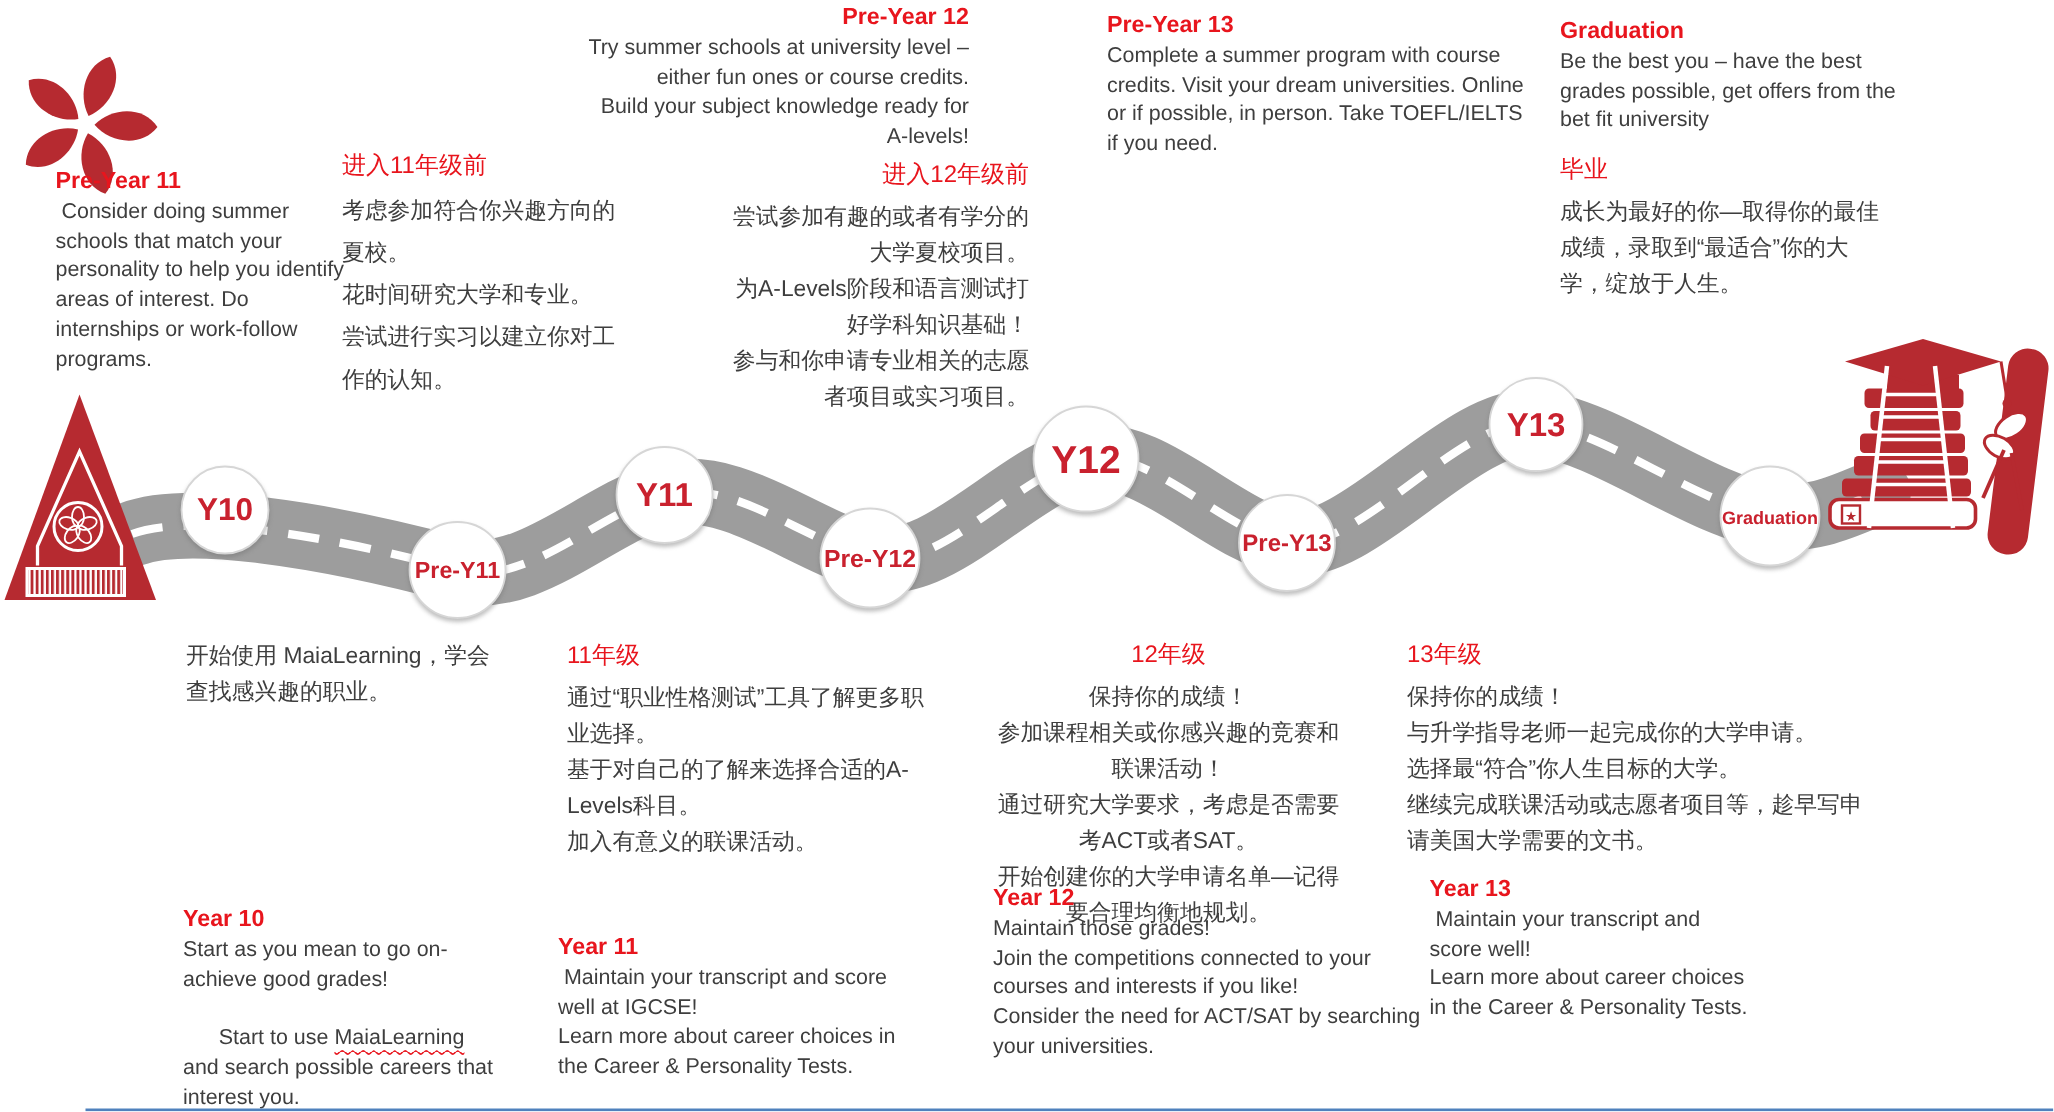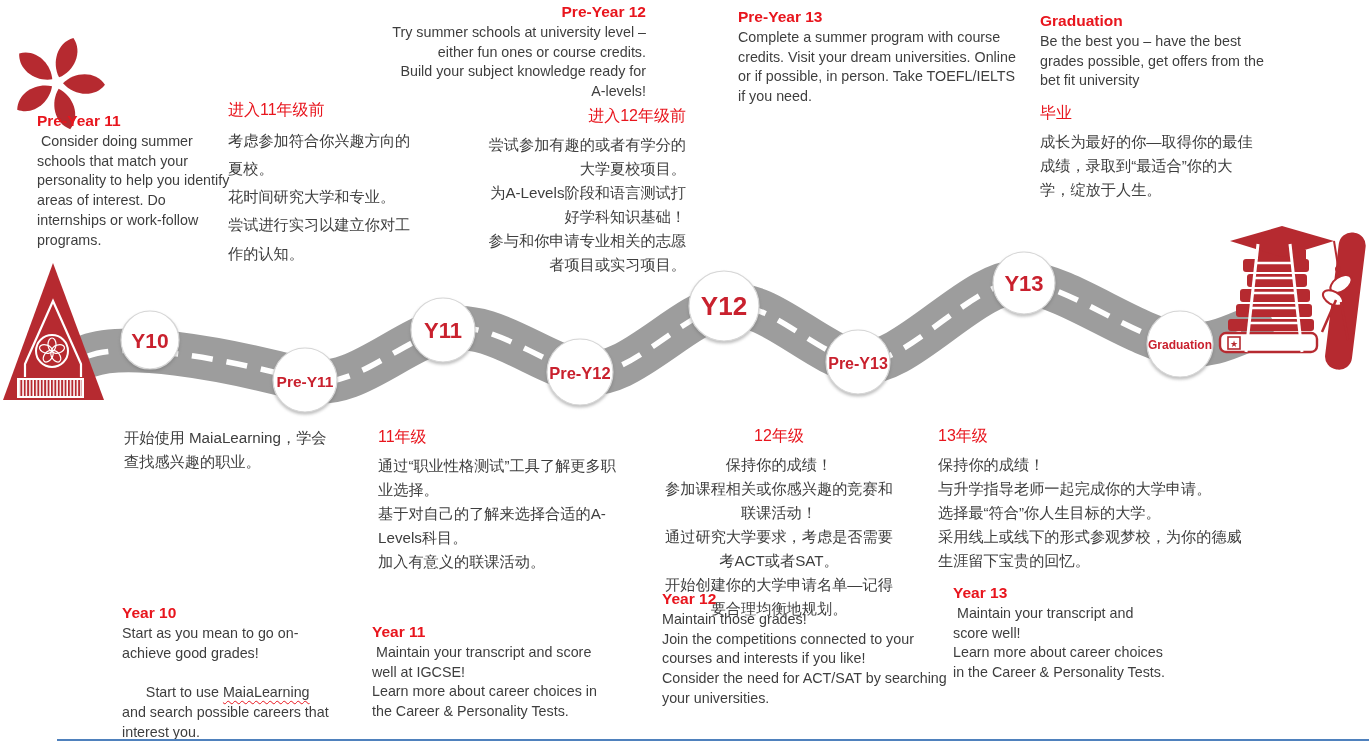--- a/index.html
+++ b/index.html
@@ -224,21 +224,21 @@
     <p class="p-en">Maintain those grades!</p>
     <p class="p-en">Join the competitions connected to your courses and interests if you like!</p>
     <p class="p-en">Consider the need for ACT/SAT by searching your universities.</p>
   </div>
 
   <div class="block" style="left:938px;top:426px;width:314px;">
     <div class="h-zh">13年级</div>
     <div class="l-zh">保持你的成绩！</div>
     <div class="l-zh">与升学指导老师一起完成你的大学申请。</div>
     <div class="l-zh">选择最“符合”你人生目标的大学。</div>
-    <div class="l-zh">采用线上或线下的形式参观梦校，为你的德威生涯留下宝贵的回忆。</div>
+    <div class="l-zh">继续完成联课活动或志愿者项目等，趁早写申请美国大学需要的文书。</div>
   </div>
 
   <div class="block" style="left:953px;top:584px;width:218px;">
     <div class="h-en">Year 13</div>
     <p class="p-en"> Maintain your transcript and score well!</p>
     <p class="p-en">Learn more about career choices in the Career &amp; Personality Tests.</p>
   </div>
 
   <div class="bottom-line"></div>
 </div>

